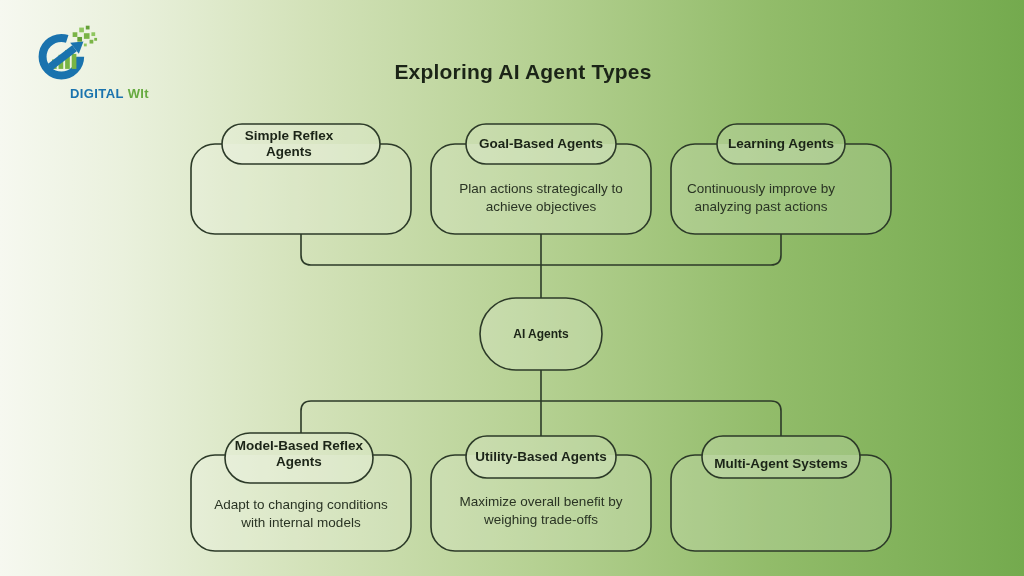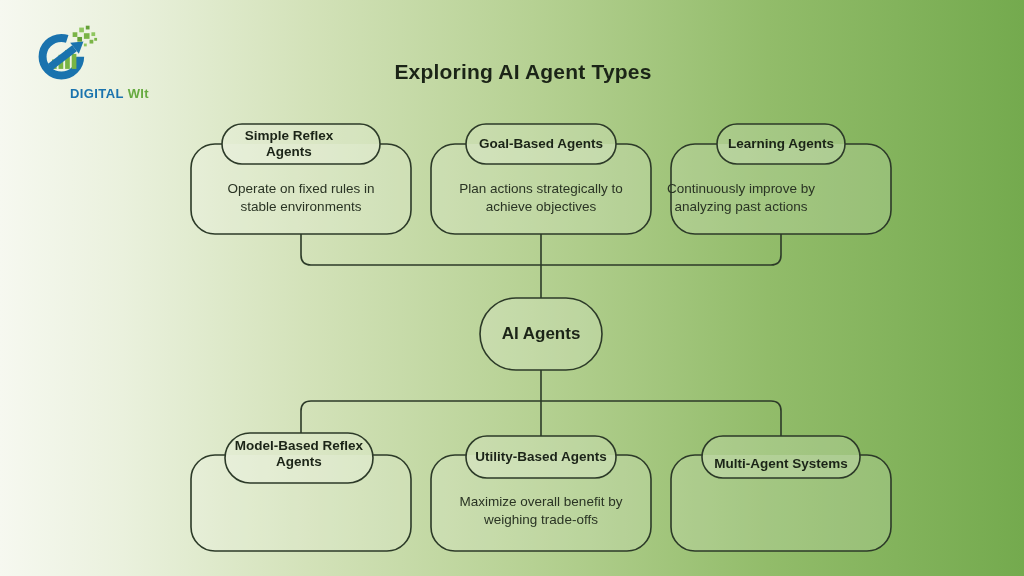--- a/index.html
+++ b/index.html
@@ -21,21 +21,21 @@
     width:1024px;text-align:center;
     font-size:21px;font-weight:bold;color:#1b2417;letter-spacing:0.2px;margin-left:11px;
   }
   .pill-title{
     display:flex;align-items:center;justify-content:center;
     font-size:13.5px;font-weight:bold;color:#1b2417;
     text-align:center;white-space:pre-line;line-height:1.15;
   }
   .center-label{
     display:flex;align-items:center;justify-content:center;
-    font-size:17px;font-weight:bold;color:#1b2417;text-align:center;
+    font-size:12px;font-weight:bold;color:#1b2417;text-align:center;
   }
   .card-desc{
     display:flex;align-items:center;justify-content:center;
     font-size:13.5px;color:#2a3424;
     text-align:center;white-space:pre-line;line-height:1.32;
   }
   .logo{left:36px;top:24px;width:120px;}
   .logo-text{
     margin-top:2px;font-size:13px;font-weight:bold;letter-spacing:0.4px;
   }
@@ -111,30 +111,30 @@
       <span class="green">WIt</span>
     </div>
   </div>
 
   <div class="abs main-title" style="left:0;top:60px;">Exploring AI Agent Types</div>
 
   <div class="abs pill-title" style="left:222px;top:124px;width:134px;height:40px;text-align:center;">Simple Reflex Agents</div>
   <div class="abs pill-title" style="left:466px;top:124px;width:150px;height:40px;">Goal-Based Agents</div>
   <div class="abs pill-title" style="left:717px;top:124px;width:128px;height:40px;">Learning Agents</div>
 
-  <div class="abs card-desc" style="left:196px;top:166px;width:210px;height:64px;">Operate on fixed rules in
-stable environments</div>
   <div class="abs card-desc" style="left:436px;top:166px;width:210px;height:64px;">Plan actions strategically to
 achieve objectives</div>
-  <div class="abs card-desc" style="left:636px;top:166px;width:210px;height:64px;text-align:center;">Continuously improve by
+  <div class="abs card-desc" style="left:656px;top:166px;width:210px;height:64px;text-align:center;">Continuously improve by
 analyzing past actions</div>
 
   <div class="abs center-label" style="left:480px;top:298px;width:122px;height:72px;">AI Agents</div>
 
   <div class="abs pill-title" style="left:225px;top:433px;width:148px;height:42px;">Model-Based Reflex
 Agents</div>
   <div class="abs pill-title" style="left:466px;top:436px;width:150px;height:42px;">Utility-Based Agents</div>
   <div class="abs pill-title" style="left:702px;top:436px;width:158px;height:56px;">Multi-Agent Systems</div>
 
+  <div class="abs card-desc" style="left:196px;top:481px;width:210px;height:66px;">Adapt to changing conditions
+with internal models</div>
   <div class="abs card-desc" style="left:436px;top:478px;width:210px;height:66px;">Maximize overall benefit by
 weighing trade-offs</div>
 
 </div>
 
 </body></html>

